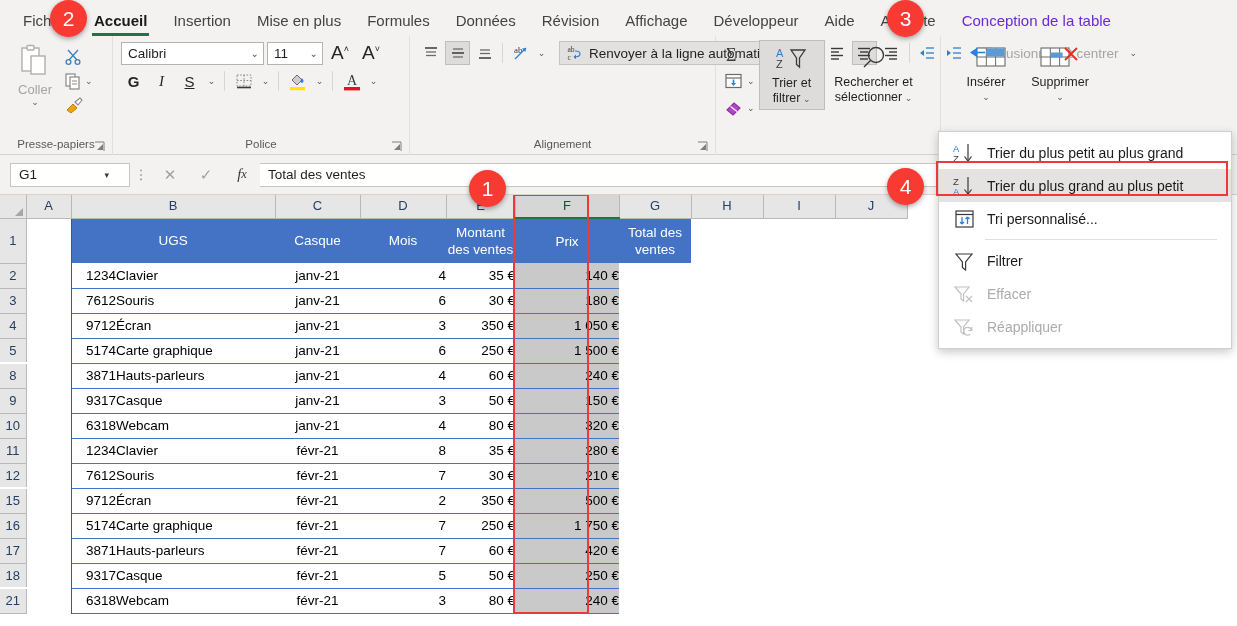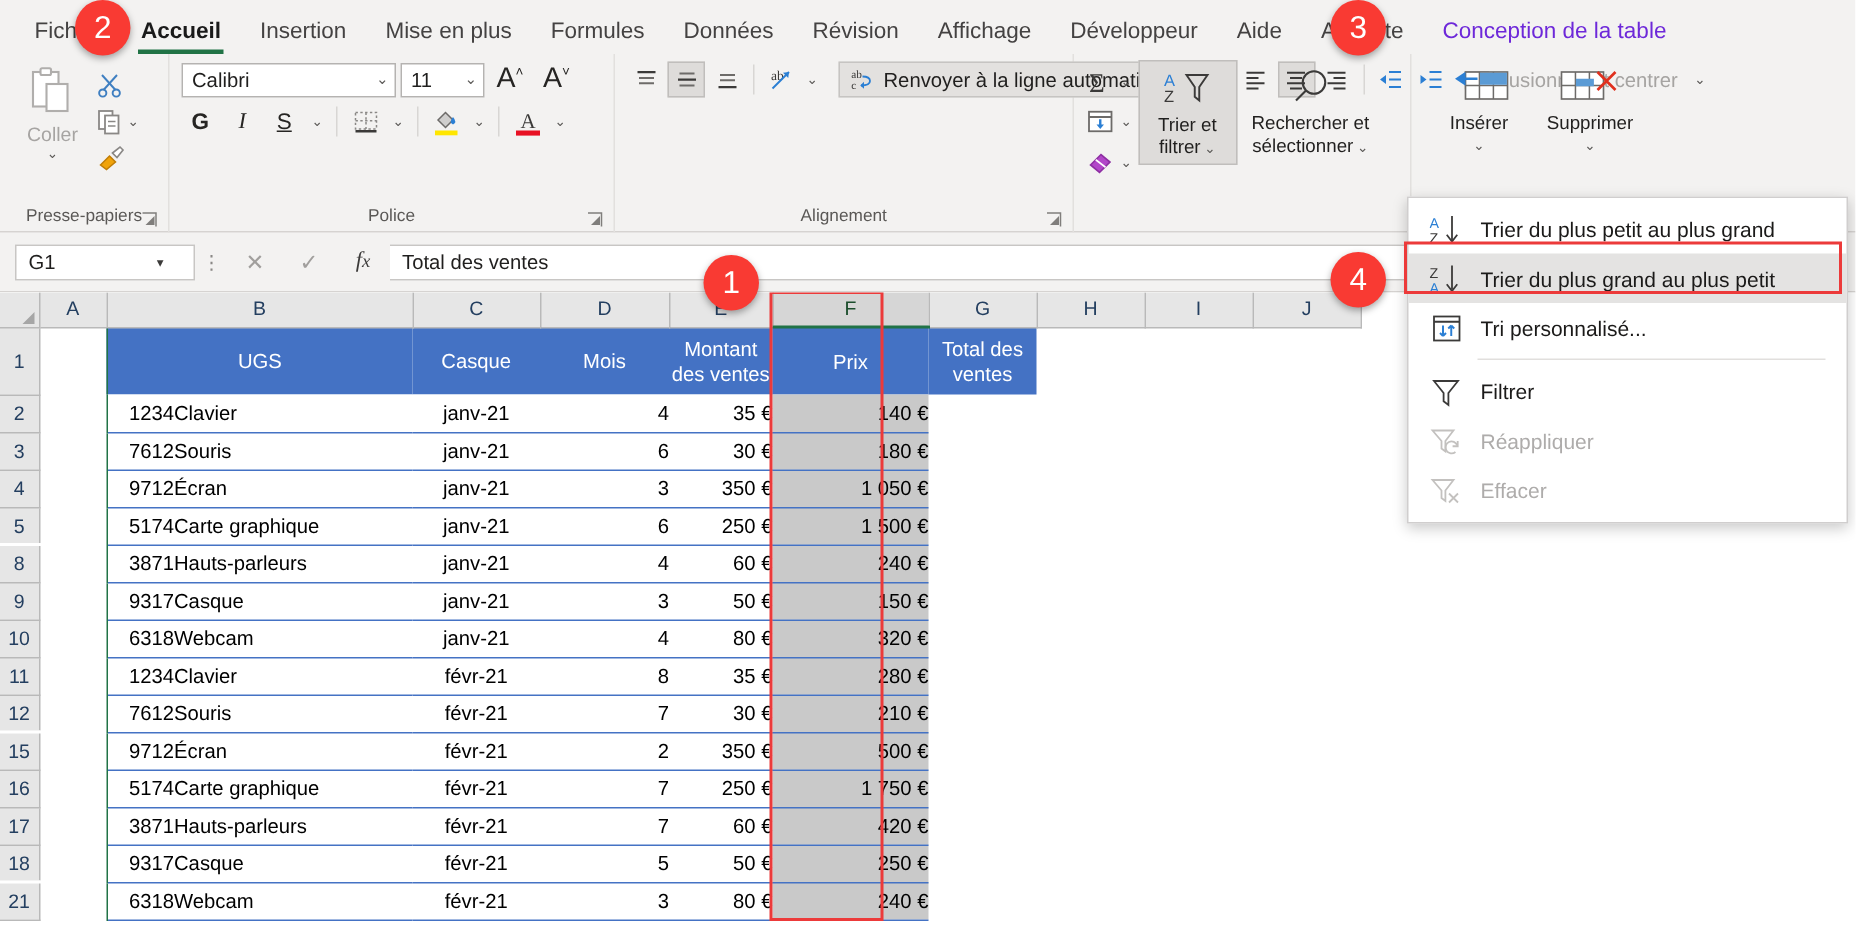--- a/index.html
+++ b/index.html
@@ -902,34 +902,34 @@
       <svg width="24" height="22" viewBox="0 0 24 22">
         <path d="M3 4 L19 4 L12.6 12 L12.6 20 L9.4 17.5 L9.4 12 Z" fill="none" stroke="#3b3a39" stroke-width="1.2"></path>
       </svg>
     </span>
     <span><span>Filtrer</span></span>
   </div>
   <div class="menu-item disabled">
     <span class="mi-icon">
       <svg width="24" height="22" viewBox="0 0 24 22">
         <path d="M2 4 L16 4 L10.6 11 L10.6 18 L8 16 L8 11 Z" fill="none" stroke="#c3c1bf" stroke-width="1.2"></path>
+        <path d="M13 13 L19 19 M19 13 L13 19" stroke="#c3c1bf" stroke-width="1.2"></path>
+      </svg>
+    </span>
+    <span><span>Effacer</span></span>
+  </div>
+  <div class="menu-item disabled">
+    <span class="mi-icon">
+      <svg width="24" height="22" viewBox="0 0 24 22">
+        <path d="M2 4 L16 4 L10.6 11 L10.6 18 L8 16 L8 11 Z" fill="none" stroke="#c3c1bf" stroke-width="1.2"></path>
         <path d="M18.5 14 a4 4 0 1 0 -1.2 4.3" fill="none" stroke="#c3c1bf" stroke-width="1.2"></path>
         <path d="M18.8 11 L18.8 14.5 L15.4 14.5" fill="none" stroke="#c3c1bf" stroke-width="1.2"></path>
       </svg>
     </span>
     <span><span>Réappliquer</span></span>
   </div>
-  <div class="menu-item disabled">
-    <span class="mi-icon">
-      <svg width="24" height="22" viewBox="0 0 24 22">
-        <path d="M2 4 L16 4 L10.6 11 L10.6 18 L8 16 L8 11 Z" fill="none" stroke="#c3c1bf" stroke-width="1.2"></path>
-        <path d="M13 13 L19 19 M19 13 L13 19" stroke="#c3c1bf" stroke-width="1.2"></path>
-      </svg>
-    </span>
-    <span><span>Effacer</span></span>
-  </div>
 </div>
 <div id="menu-highlight-box"></div>
 
 <div class="badge" id="badge-1" style="left: 469px; top: 170px;">1</div>
 <div class="badge" id="badge-2" style="left: 50px; top: 0px;">2</div>
 <div class="badge" id="badge-3" style="left: 887px; top: 0px;">3</div>
 <div class="badge" id="badge-4" style="left: 887px; top: 168px;">4</div>
 
 </body></html>

